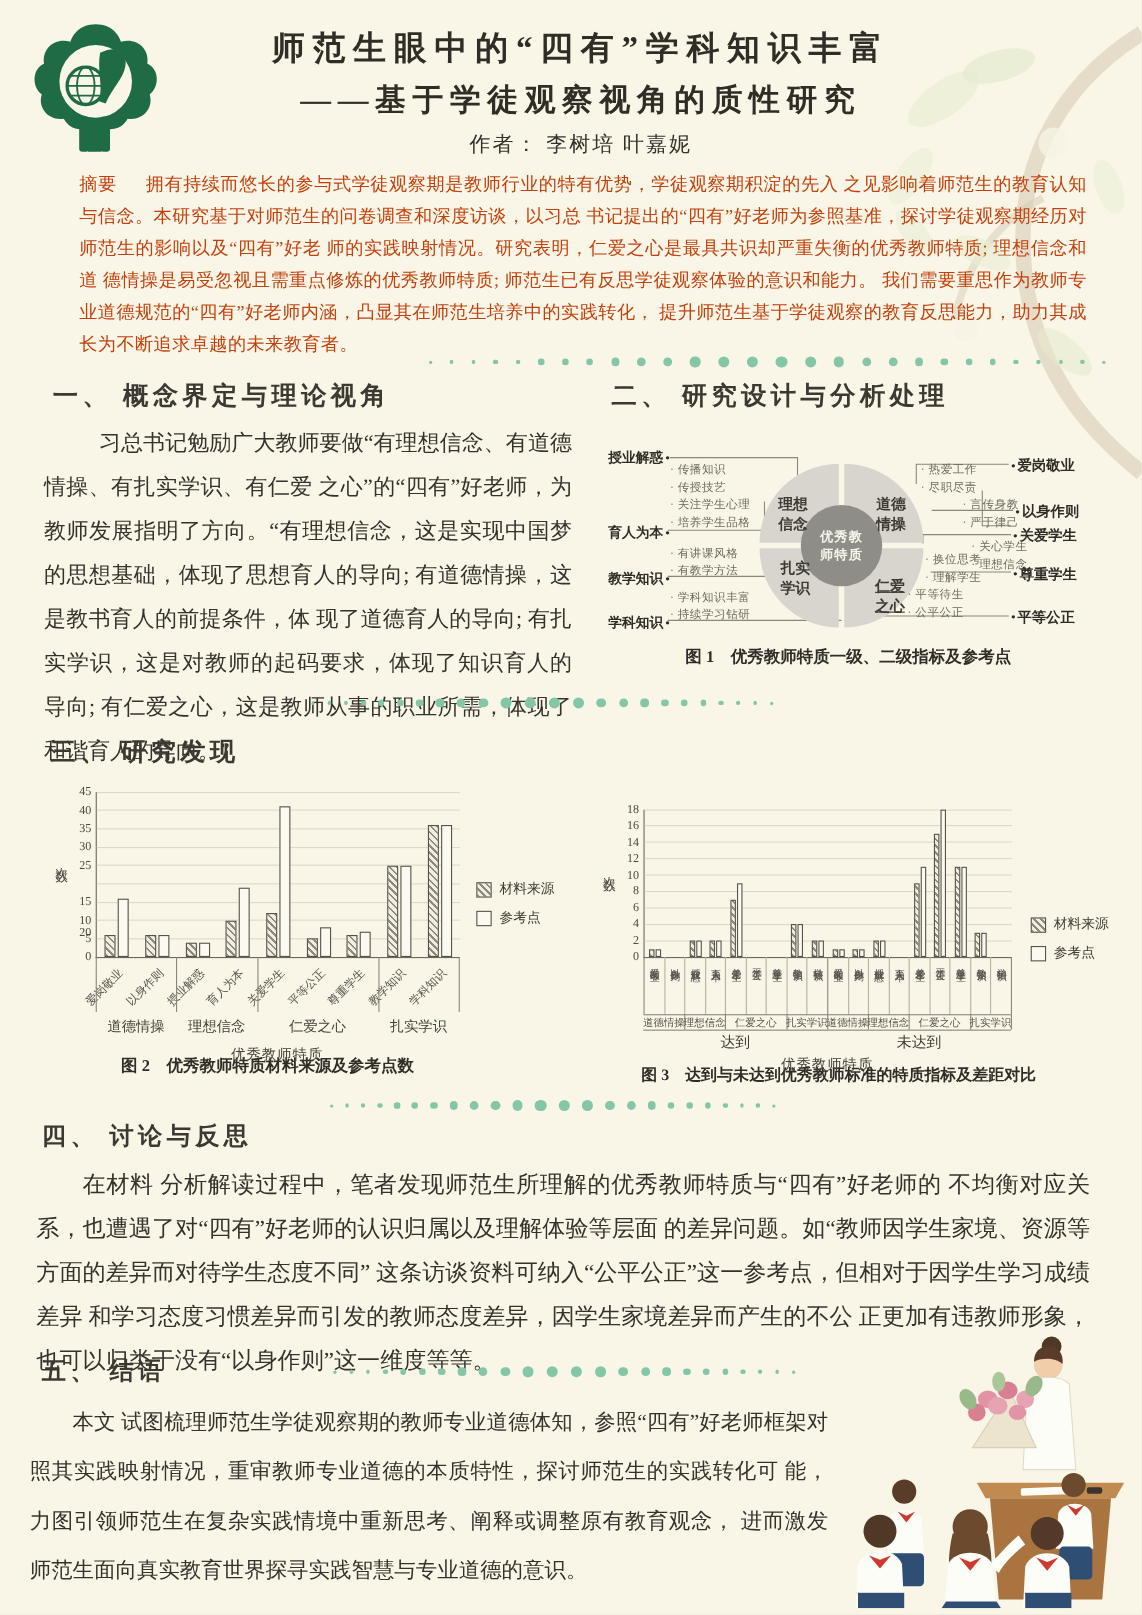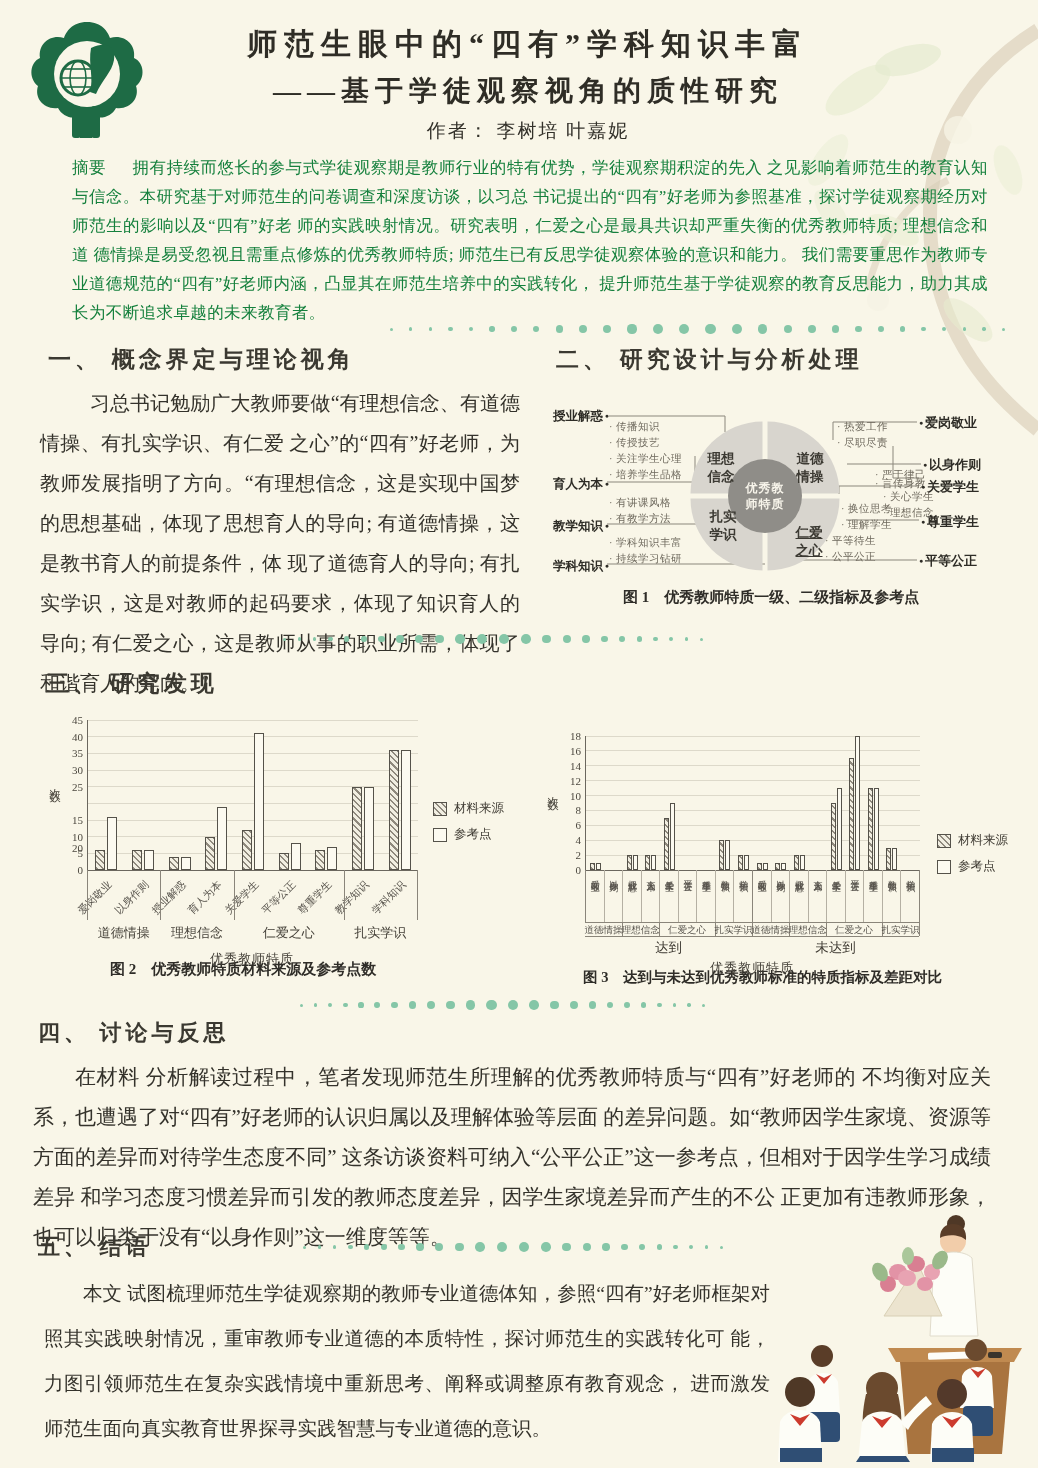--- a/index.html
+++ b/index.html
@@ -4,31 +4,31 @@
 <style>
   html,body{margin:0;padding:0;background:#e8e4d6;}
   .poster{position:relative;width:1038px;height:1468px;margin:0 auto;background:#f9f6e8;
     overflow:hidden;font-family:"Liberation Serif","DejaVu Serif",serif;color:#3b3931;}
   .abs{position:absolute;}
   
   .title1{left:18px;top:24px;width:1020px;text-align:center;font-size:30px;font-weight:700;letter-spacing:7px;color:#2f2d26;}
   .title2{left:18px;top:72px;width:1020px;text-align:center;font-size:28px;font-weight:700;letter-spacing:6px;color:#2f2d26;}
   .authors{left:18px;top:118px;width:1020px;text-align:center;font-size:19px;letter-spacing:2px;color:#33312a;}
   
-  .abstract{left:72px;top:153px;width:916px;font-size:16.5px;line-height:1.76;text-align:justify;color:#15803d;letter-spacing:.4px;}
+  .abstract{left:72px;top:153px;width:916px;font-size:16.5px;line-height:1.76;text-align:justify;color:#c2410c;letter-spacing:.4px;}
   .abstract .abs-label{margin-right:1.6em;}
   
   .dots{display:flex;align-items:center;justify-content:space-between;height:14px;}
   .dots span{border-radius:50%;background:#85c6a7;flex:0 0 auto;}
   
   .h2{font-size:23px;font-weight:600;letter-spacing:4px;color:#3b3931;}
   
   .s1-body{left:40px;top:383px;width:480px;font-size:20px;line-height:2.0;text-align:justify;text-indent:2.5em;color:#34322b;}
   .s4-body{left:33px;top:1058px;width:958px;font-size:21px;line-height:1.9;text-align:justify;text-indent:2em;color:#34322b;}
-  .s5-body{left:44px;top:1272px;width:726px;font-size:19.5px;line-height:2.3;text-align:justify;text-indent:2em;color:#34322b;}
+  .s5-body{left:27px;top:1272px;width:726px;font-size:19.5px;line-height:2.3;text-align:justify;text-indent:2em;color:#34322b;}
   
   .diagram{left:543px;top:396px;width:480px;height:228px;}
   .diagram svg{position:absolute;left:0;top:0;}
   .q-label{position:absolute;width:34px;text-align:center;white-space:pre-line;font-weight:700;font-size:13.5px;line-height:1.35;color:#3c3a33;}
   .center-label{position:absolute;left:194px;top:85px;width:56px;text-align:center;white-space:pre-line;
     font-size:12px;line-height:1.3;color:#f7f4ea;font-weight:600;letter-spacing:1px;}
   .dg-main{position:absolute;font-weight:700;font-size:12.5px;color:#2e2c26;white-space:nowrap;}
   .dg-main.l:after{content:" ●";font-size:7px;vertical-align:2px;color:#2e2c26;}
   .dg-main.r:before{content:"● ";font-size:7px;vertical-align:2px;color:#2e2c26;}
   .dg-sub{position:absolute;font-size:10.5px;color:#6e695d;white-space:nowrap;letter-spacing:.5px;}
@@ -179,21 +179,21 @@
         <div class="dg-main l" style="left: 10px; top: 122px;">教学知识</div>
         <div class="dg-sub" style="left: 66px; top: 100px;">· 有讲课风格</div>
         <div class="dg-sub" style="left: 66px; top: 116px;">· 有教学方法</div>
         <div class="dg-main l" style="left: 10px; top: 162px;">学科知识</div>
         <div class="dg-sub" style="left: 66px; top: 140px;">· 学科知识丰富</div>
         <div class="dg-sub" style="left: 66px; top: 156px;">· 持续学习钻研</div>
         <div class="dg-main r" style="left: 376px; top: 18px; font-size: 13px;">爱岗敬业</div>
         <div class="dg-sub" style="left: 294px; top: 24px;">· 热爱工作</div>
         <div class="dg-sub" style="left: 294px; top: 40px;">· 尽职尽责</div>
         <div class="dg-main r" style="left: 380px; top: 60px; font-size: 13px;">以身作则</div>
-        <div class="dg-sub" style="left: 332px; top: 56px; margin-top: 25px;">· 言传身教</div>
+        <div class="dg-sub" style="left: 332px; top: 56px;">· 言传身教</div>
         <div class="dg-sub" style="left: 332px; top: 72px;">· 严于律己</div>
         <div class="dg-main r" style="left: 378px; top: 82px; font-size: 13px;">关爱学生</div>
         <div class="dg-sub" style="left: 340px; top: 94px;">· 关心学生</div>
         <div class="dg-sub" style="left: 340px; top: 110px;">· 理想信念</div>
         <div class="dg-main r" style="left: 378px; top: 117px; font-size: 13px;">尊重学生</div>
         <div class="dg-sub" style="left: 298px; top: 106px;">· 换位思考</div>
         <div class="dg-sub" style="left: 298px; top: 122px;">· 理解学生</div>
         <div class="dg-main r" style="left: 376px; top: 156px; font-size: 13px;">平等公正</div>
         <div class="dg-sub" style="left: 282px; top: 138px;">· 平等待生</div>
         <div class="dg-sub" style="left: 282px; top: 154px;">· 公平公正</div>

